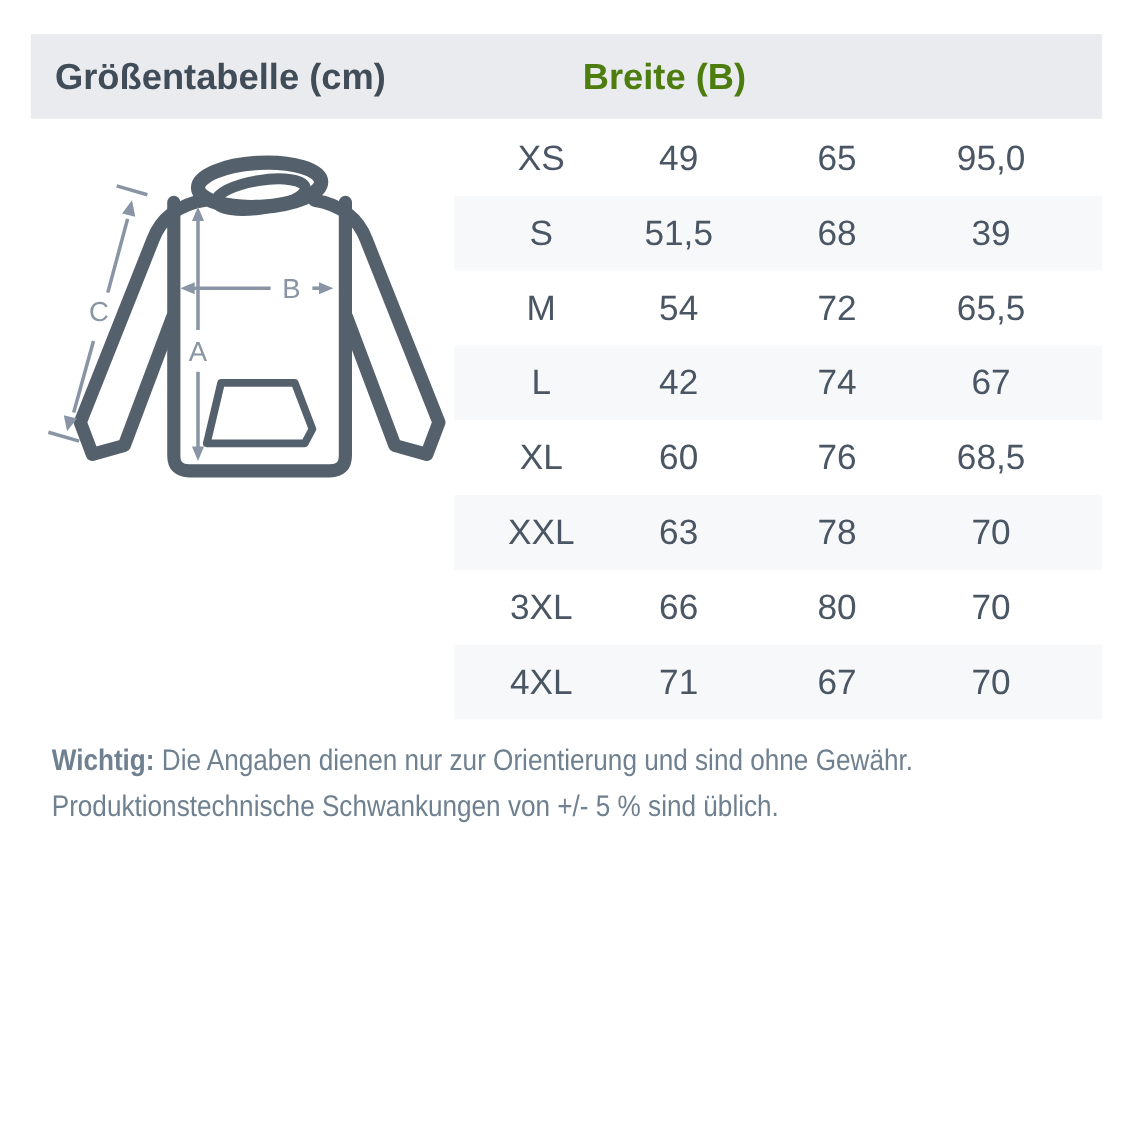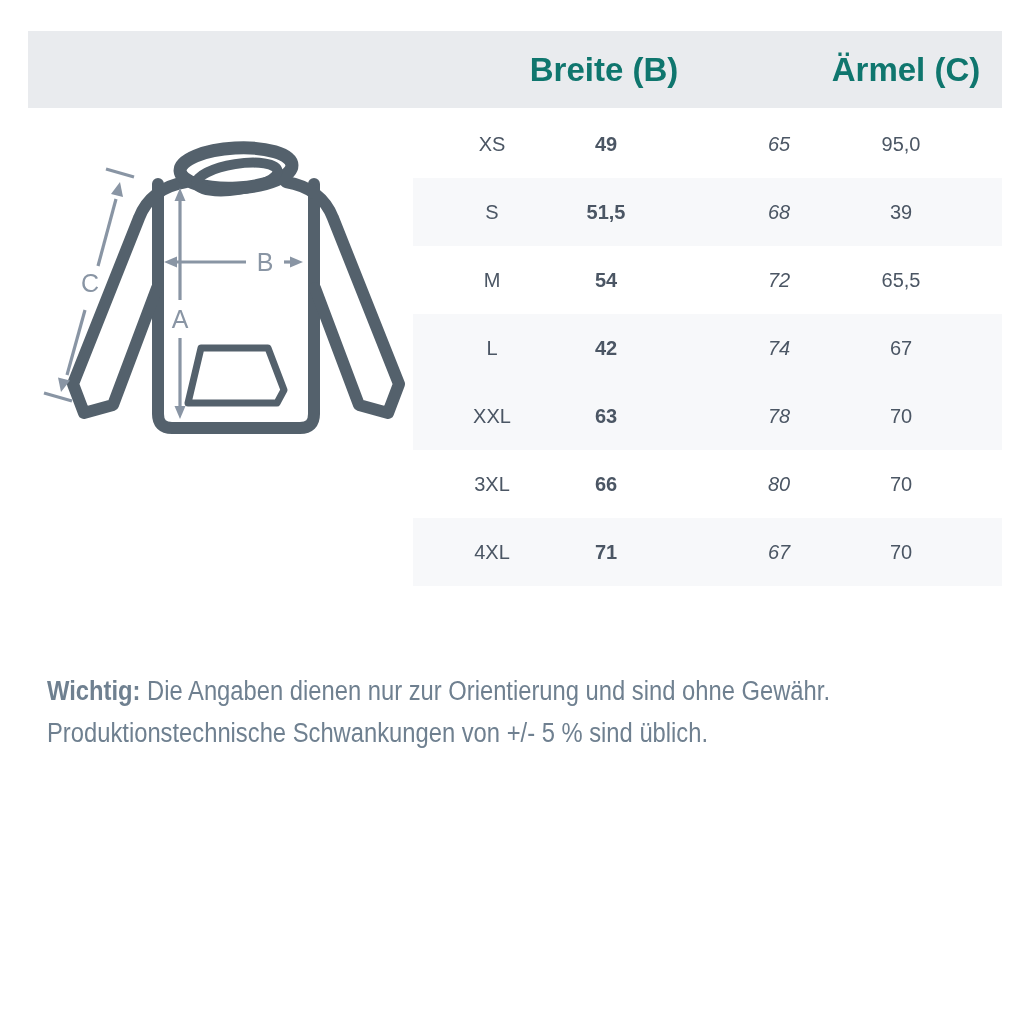--- a/index.html
+++ b/index.html
@@ -11,37 +11,37 @@
   .band {
     position:absolute; left:28px; top:31px; width:974px; height:77px;
     background:#e9ebee;
   }
   .band .title {
     position:absolute; left:22px; top:0; height:77px; line-height:77px;
     font-size:33px; font-weight:bold; color:#414c59; white-space:nowrap;
   }
   .colhead {
     position:absolute; top:0; height:77px; line-height:77px;
-    font-size:33px; font-weight:bold; color:#0f766e; white-space:nowrap;
+    font-size:33px; font-weight:bold; color:#4d7c0f; white-space:nowrap;
     transform:translateX(-50%);
   }
   .colhead.h-b { left:576px; }
   .colhead.h-a { left:736px; }
   .colhead.h-c { left:878px; }
   
   .size-table { position:absolute; left:413px; top:110px; width:589px; }
   .row { position:relative; height:68px; }
   .row.striped { background:#f7f8fa; }
   .cell {
     position:absolute; top:50%; transform:translate(-50%,-50%);
-    font-size:20px; color:#4b5664; white-space:nowrap;
+    font-size:32px; color:#4b5664; white-space:nowrap;
   }
   .c-size { left:79px; }
-  .c-b { left:193px;font-weight:bold; }
-  .c-a { left:366px;font-style:italic; }
+  .c-b { left:204px; }
+  .c-a { left:348px; }
   .c-c { left:488px; }
   
   .diagram { position:absolute; left:40px; top:120px; width:400px; height:330px; }
   .dim-label {
     font-family:"Liberation Sans", sans-serif; font-size:25px;
     fill:#8995a4; text-anchor:middle;
   }
   
   .footer {
     position:absolute; left:47px; top:670px; width:1100px;
@@ -50,22 +50,22 @@
   }
   .footer p { margin:0; }
   .footer strong { font-weight:bold; color:#6f8090; }
 </style>
 </head>
 <body>
 
 <div class="page">
 
   <div class="band">
+    <div class="title">Größentabelle (cm)</div>
     <div class="colhead h-b">Breite (B)</div>
-    <div class="colhead h-c">Ärmel (C)</div>
   </div>
 
   <svg class="diagram" viewBox="0 0 400 330" xmlns="http://www.w3.org/2000/svg">
 
     <g stroke="#54616c" fill="none" stroke-linejoin="round" stroke-linecap="round">
       <path stroke-width="12" d="M 118 64 L 118 294 Q 118 308 132 308 L 260 308 Q 274 308 274 294 L 274 64"></path>
       <path stroke-width="12" d="M 146 62 C 122 66 106 79 99 98 L 33 264 L 44 293 L 73 285 L 117 168"></path>
       <path stroke-width="12" d="M 246 62 C 270 66 286 79 293 98 L 359 264 L 348 293 L 319 285 L 275 168"></path>
       <ellipse stroke-width="13" cx="196" cy="48" rx="56" ry="20" transform="rotate(-3 196 48)"></ellipse>
       <ellipse stroke-width="10" cx="197" cy="57" rx="41" ry="13" transform="rotate(-9 197 57)"></ellipse>
@@ -117,20 +117,26 @@
       <span class="cell c-b">54</span>
       <span class="cell c-a">72</span>
       <span class="cell c-c">65,5</span>
     </div>
     <div class="row striped">
       <span class="cell c-size">L</span>
       <span class="cell c-b">42</span>
       <span class="cell c-a">74</span>
       <span class="cell c-c">67</span>
     </div>
+    <div class="row">
+      <span class="cell c-size">XL</span>
+      <span class="cell c-b">60</span>
+      <span class="cell c-a">76</span>
+      <span class="cell c-c">68,5</span>
+    </div>
     <div class="row striped">
       <span class="cell c-size">XXL</span>
       <span class="cell c-b">63</span>
       <span class="cell c-a">78</span>
       <span class="cell c-c">70</span>
     </div>
     <div class="row">
       <span class="cell c-size">3XL</span>
       <span class="cell c-b">66</span>
       <span class="cell c-a">80</span>

